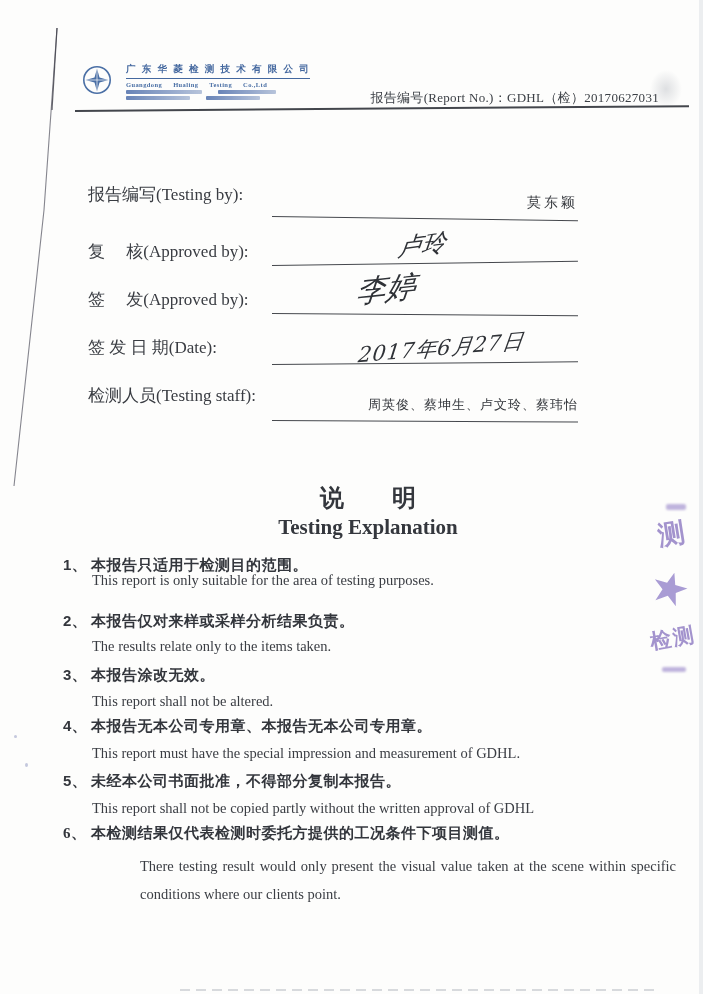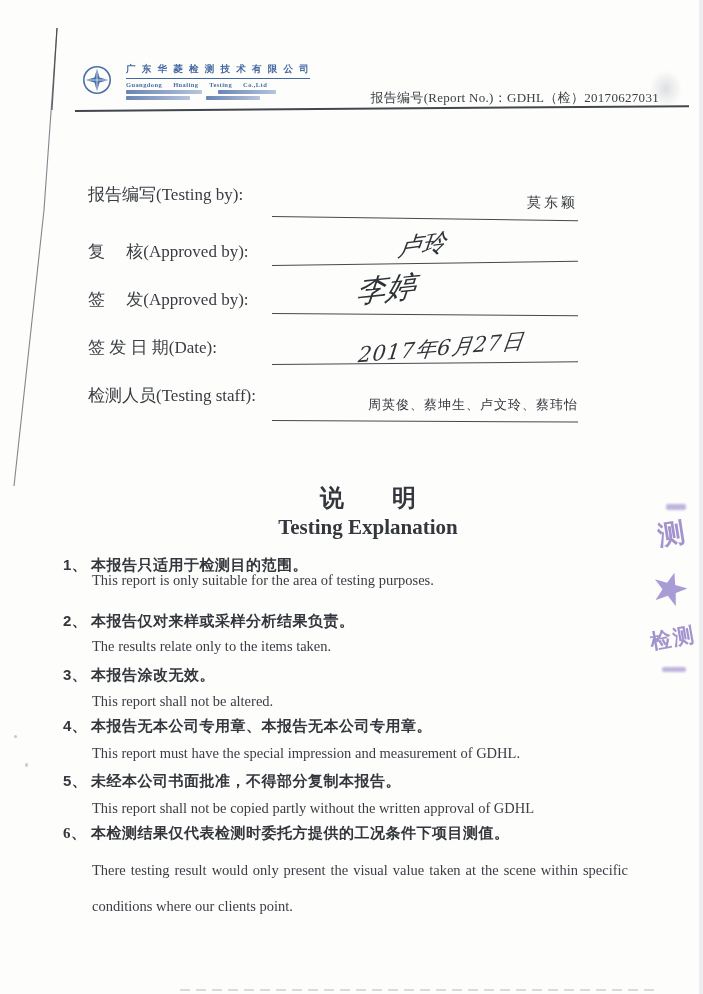--- a/index.html
+++ b/index.html
@@ -55,21 +55,21 @@
   
   .title-cn{position:absolute;left:80px;top:482px;width:576px;text-align:center;
             font-family:"Liberation Sans",sans-serif;font-size:24px;font-weight:bold;
             color:#34373d;}
   .title-en{position:absolute;left:80px;top:515px;width:576px;text-align:center;
             font-size:21px;font-weight:bold;color:#34373d;}
   .li-cn{position:absolute;left:63px;font-family:"Liberation Sans",sans-serif;
          font-weight:600;font-size:15px;color:#33363c;letter-spacing:.5px;white-space:nowrap;}
   .li-no{display:inline-block;width:28px;}
   .li-en{position:absolute;left:92px;font-size:14.5px;color:#3a3d43;white-space:nowrap;}
-  .li-en.wrap{white-space:normal;width:536px;text-align:justify;line-height:36px;}
+  .li-en.wrap{white-space:normal;width:536px;text-align:justify;line-height:28px;margin-left:48px;}
   .c1{top:556px;} .e1{top:572px;}
   .c2{top:612px;} .e2{top:638px;}
   .c3{top:666px;} .e3{top:693px;}
   .c4{top:717px;} .e4{top:745px;}
   .c5{top:772px;} .e5{top:800px;}
   .c6{top:824px;font-family:Liberation Serif, serif;} .e6{top:852px;}
   
   .stamp-frag{position:absolute;color:#8d79c2;font-family:"Liberation Sans",sans-serif;
               font-weight:bold;opacity:.8;white-space:nowrap;}
   .st-top{left:658px;top:516px;font-size:27px;transform:rotate(-9deg);}

